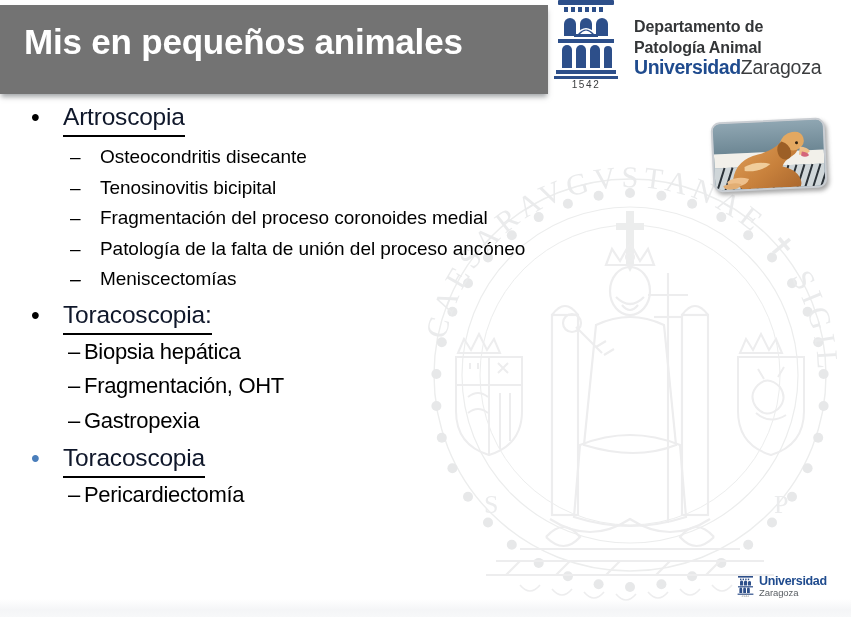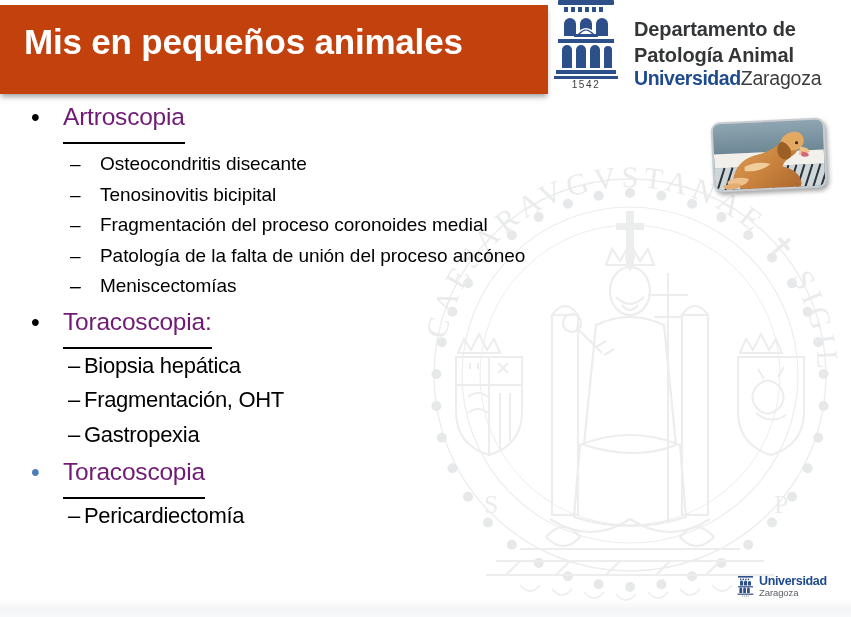--- a/index.html
+++ b/index.html
@@ -21,21 +21,21 @@
   
   .seal{
     position:absolute;left:400px;top:145px;width:460px;height:460px;
     z-index:1;pointer-events:none;opacity:1;
   }
   .seal svg{width:100%;height:100%;display:block;}
 
   
   .banner{
     position:absolute;left:0;top:5px;width:548px;height:89px;
-    background:#c2410c;z-index:4;
+    background:#737373;z-index:4;
     box-shadow:0 4px 5px -1px rgba(90,95,100,.55);
   }
   .banner-title{
     position:absolute;left:24px;top:18px;
     color:#ffffff;font-size:35px;font-weight:bold;
     letter-spacing:-0.2px;line-height:1.1;white-space:nowrap;
     font-family:"Liberation Sans",sans-serif;
   }
 
   
@@ -43,21 +43,21 @@
     position:absolute;left:552px;top:0;width:299px;height:95px;
     z-index:5;display:flex;align-items:flex-start;
   }
   .crest{width:68px;height:90px;flex:0 0 68px;margin-top:-2px;}
   .crest svg{display:block;width:100%;height:100%;}
   .logo-text{
     margin-left:14px;margin-top:16px;
     font-family:"Liberation Sans",sans-serif;
   }
   .logo-l1,.logo-l2{
-    font-size:20px;font-weight:bold;color:#333537;line-height:1.32;
+    font-size:16px;font-weight:bold;color:#333537;line-height:1.32;
     letter-spacing:-0.1px;white-space:nowrap;
   }
   .logo-l3{white-space:nowrap;line-height:1;}
   .logo-l3 .uni{
     font-size:19.5px;font-weight:bold;color:#1f4b8e;letter-spacing:-0.45px;
   }
   .logo-l3 .zar{
     font-size:19.5px;font-weight:normal;color:#3a3c3e;letter-spacing:-0.2px;
   }
 
@@ -81,23 +81,23 @@
   .lvl1{
     position:relative;padding-left:63px;margin:0;
     min-height:34px;
   }
   .lvl1 .bul{
     position:absolute;left:31px;top:0;
     font-size:25px;line-height:34px;color:#000;
   }
   .lvl1 .bul.accent{color:#4a7ebb;}
   .lvl1 .hd{
-    display:inline-block;font-size:24.5px;color:#701a75;
+    display:inline-block;font-size:24.5px;color:#0f172a;
     line-height:34px;letter-spacing:-0.2px;
-    border-bottom:2.4px solid #000;padding-bottom:8px;text-align:center;
+    border-bottom:2.4px solid #000;padding-bottom:1px;text-align:center;
   }
   .lvl2{
     position:relative;padding-left:100px;
     font-size:19px;color:#000;line-height:30.5px;
     letter-spacing:-0.05px;white-space:nowrap;
   }
   .lvl2 .dsh{
     position:absolute;left:70px;top:0;font-size:19px;line-height:30.5px;
   }
   

